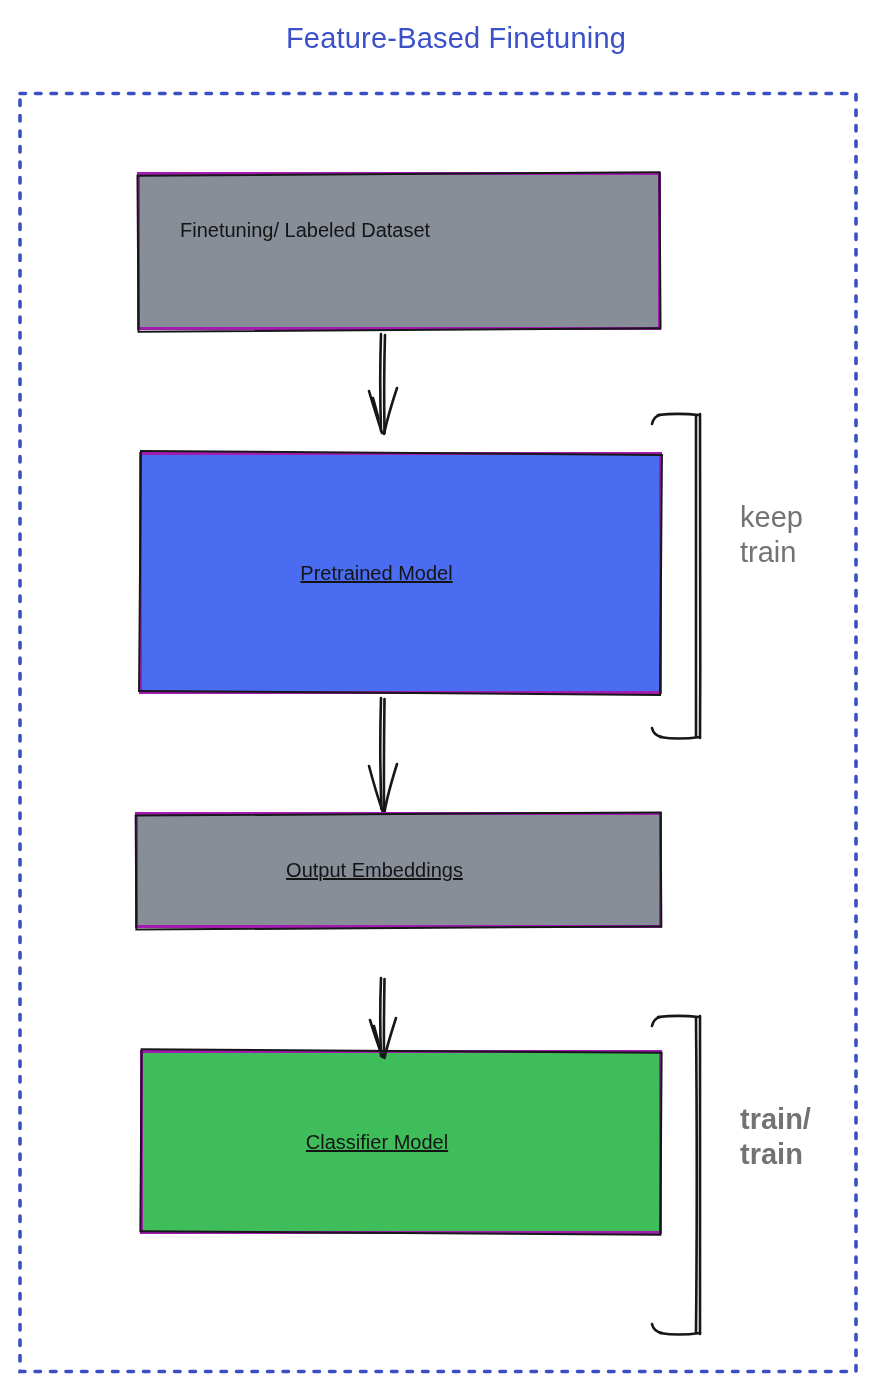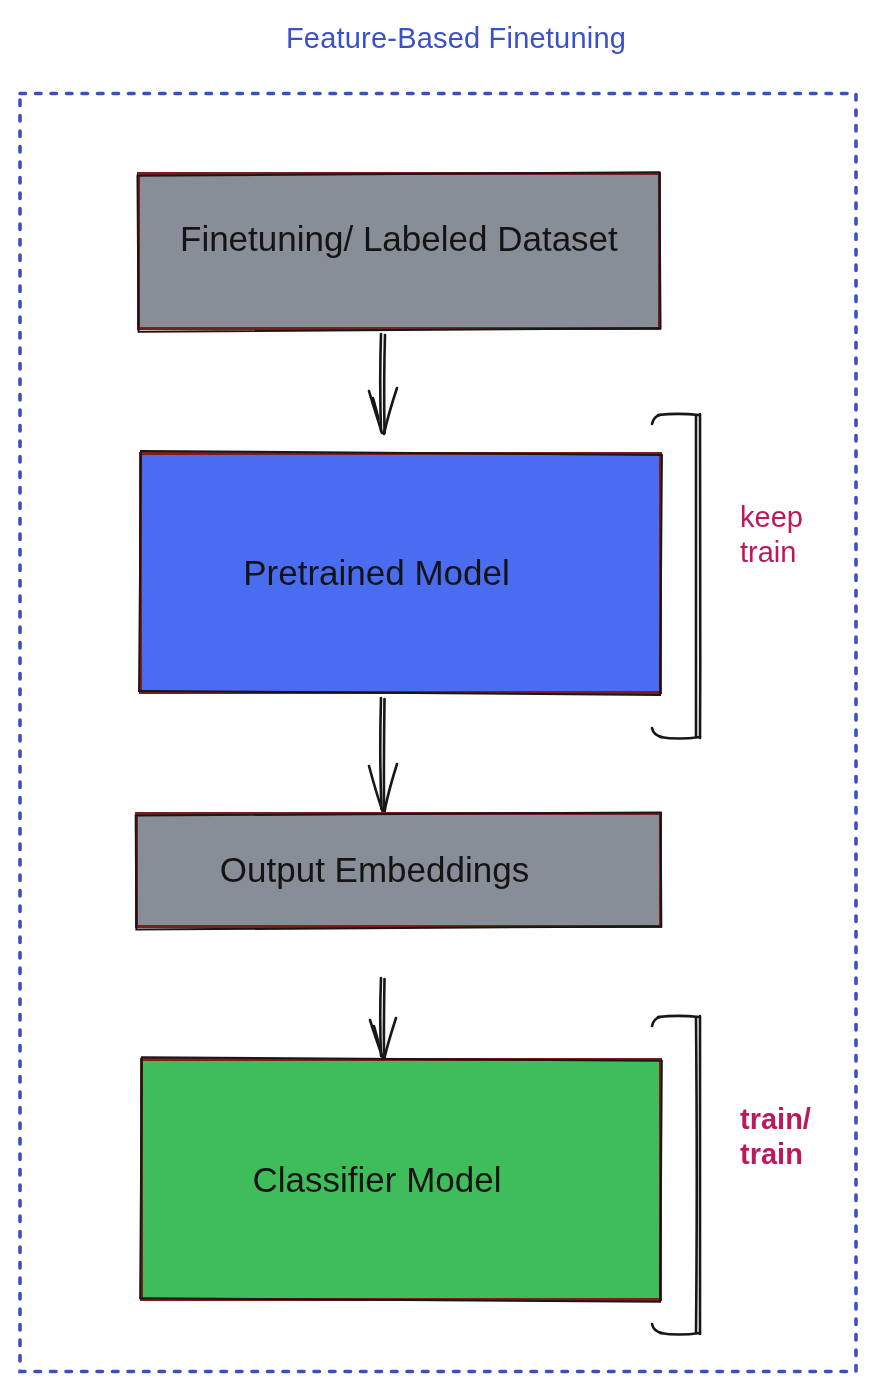--- a/index.html
+++ b/index.html
@@ -28,45 +28,45 @@
 
   .frame-svg, .deco-svg {
     position: absolute;
     top: 0; left: 0;
     pointer-events: none;
   }
 
   
   .box {
     position: absolute;
-    border: 3px solid #7f1d1d;
+    border: 3px solid #a21caf;
     display: flex;
     align-items: center;
     justify-content: center;
-    font-size: 35px;
+    font-size: 20px;
     color: #141414;
   }
   .box::before {
     content: "";
     position: absolute;
     inset: -3px;
     border: 2px solid #17171A;
     pointer-events: none;
   }
   .box--b1 { left: 137px; top: 172px; width: 524px; height: 158px; background: #878E98;
              align-items: flex-start; justify-content: flex-start; padding: 44px 0 0 40px; }
   .box--b1::before { transform: rotate(-0.4deg) translateY(1px); }
   .box--b2 { left: 139px; top: 452px; width: 523px; height: 242px; background: #4A6CF0; }
   .box--b2::before { transform: rotate(0.45deg); }
   .box--b3 { left: 135px; top: 812px; width: 527px; height: 116px; background: #878E98; }
   .box--b3::before { transform: rotate(-0.35deg) translateY(1px); }
-  .box--b4 { left: 140px; top: 1050px; width: 522px; height: 243px; background: #40BD5B; margin-top: 8px; }
+  .box--b4 { left: 140px; top: 1050px; width: 522px; height: 184px; background: #40BD5B; }
   .box--b4::before { transform: rotate(0.4deg); }
 
-  .box .centered-label { transform: translateX(-24px); }
+  .box .centered-label { transform: translateX(-24px); text-decoration: underline; }
 
   
   .sketch-stroke path {
     fill: none;
     stroke: #17171A;
     stroke-width: 2.6;
     stroke-linecap: round;
   }
   .arrow { position: absolute; }
   .arrow--1 { left: 360px; top: 332px; }
@@ -74,21 +74,21 @@
   .arrow--3 { left: 360px; top: 976px; z-index: 2; }
 
   .bracket { position: absolute; }
   .bracket--frozen { left: 648px; top: 406px; }
   .bracket--train  { left: 648px; top: 1008px; }
 
   .annotation {
     position: absolute;
     font-size: 29px;
     line-height: 35px;
-    color: #be185d;
+    color: #737373;
     white-space: nowrap;
   }
   .annotation--frozen { left: 740px; top: 500px; }
   .annotation--train  { left: 740px; top: 1102px; font-weight: bold; }
 </style>
 </head>
 <body>
 
 <div class="canvas">
 

